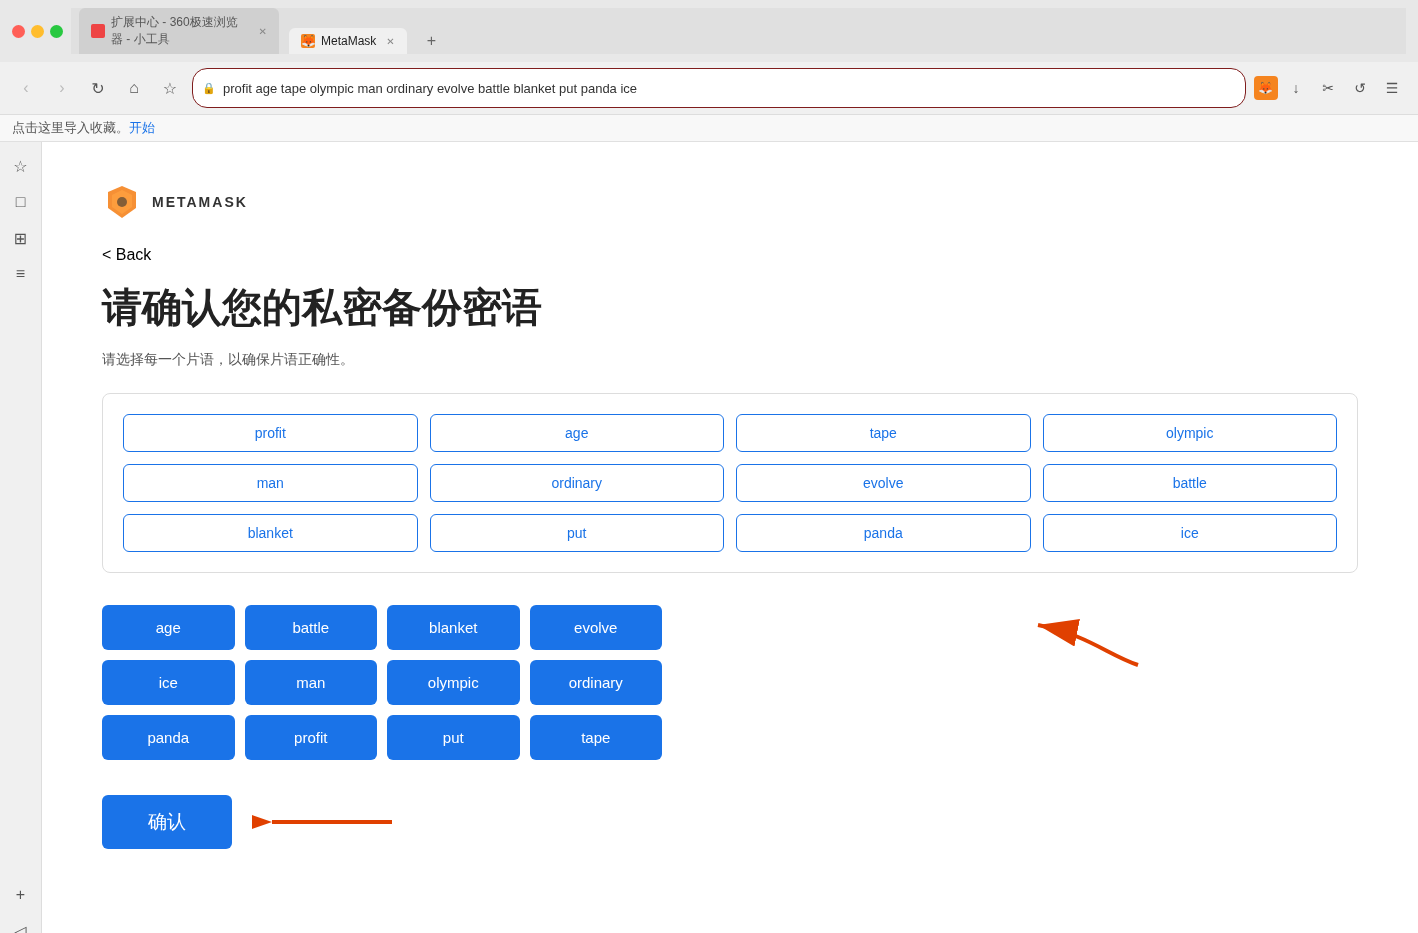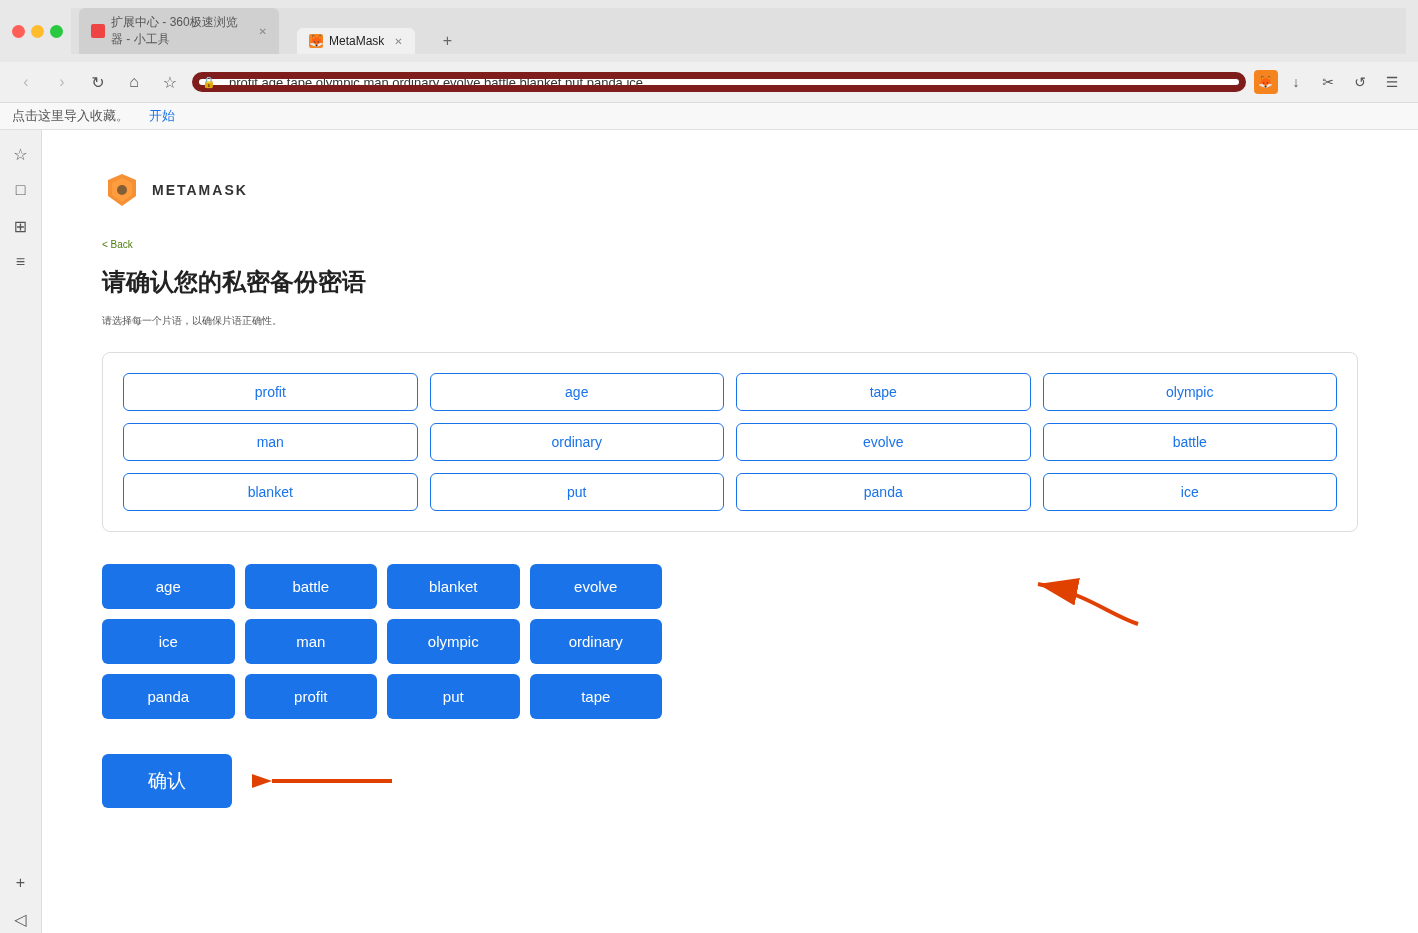--- a/index.html
+++ b/index.html
@@ -30,21 +30,21 @@
       cursor: pointer;
     }
     .control-close { background: #ff5f57; }
     .control-min { background: #ffbd2e; }
     .control-max { background: #28c840; }
 
     .tabs-bar {
       display: flex;
       align-items: flex-end;
       padding: 0 8px;
-      gap: 18px;
+      gap: 10px;
       background: #e0e0e0;
     }
     .tab {
       display: flex;
       align-items: center;
       gap: 6px;
       padding: 6px 12px;
       border-radius: 6px 6px 0 0;
       font-size: 12px;
       cursor: pointer;
@@ -111,22 +111,22 @@
     }
     .address-lock {
       position: absolute;
       left: 10px;
       font-size: 11px;
       color: #28a745;
       z-index: 1;
     }
     .address-input {
       width: 100%;
-      height: 20px;
-      border: 7px solid #7f1d1d;
+      height: 40px;
+      border: 1px solid #7f1d1d;
       border-radius: 15px;
       padding: 0 12px 0 30px;
       font-size: 13px;
       background: white;
       color: #333;
       outline: none;
     }
     .nav-right {
       display: flex;
       align-items: center;
@@ -161,21 +161,21 @@
       align-items: center;
       padding: 4px 12px;
       background: #f8f8f8;
       border-bottom: 1px solid #e0e0e0;
       font-size: 13px;
       color: #555;
     }
     .bookmark-bar a {
       color: #1a73e8;
       text-decoration: none;
-      margin-left: 20px;
+      margin-left: 0;
     }
 
     
     .browser-body {
       display: flex;
       height: calc(933px - 120px);
     }
     .sidebar {
       width: 42px;
       background: #f0f0f0;
@@ -223,36 +223,36 @@
       height: 40px;
     }
     .metamask-title {
       font-size: 14px;
       font-weight: 700;
       letter-spacing: 2px;
       color: #333;
     }
 
     .back-link {
-      font-size: 10px;
-      color: #4d7c0f;
+      font-size: 16px;
+      color: #000000;
       cursor: pointer;
       margin-bottom: 16px;
       display: inline-block;
     }
 
     .page-title {
-      font-size: 24px;
+      font-size: 40px;
       font-weight: 700;
       color: #222;
       margin-bottom: 16px;
     }
 
     .subtitle {
-      font-size: 10px;
+      font-size: 14px;
       color: #555;
       margin-bottom: 24px;
     }
 
     
     .word-grid-container {
       border: 1px solid #ddd;
       border-radius: 8px;
       padding: 20px;
       margin-bottom: 32px;

